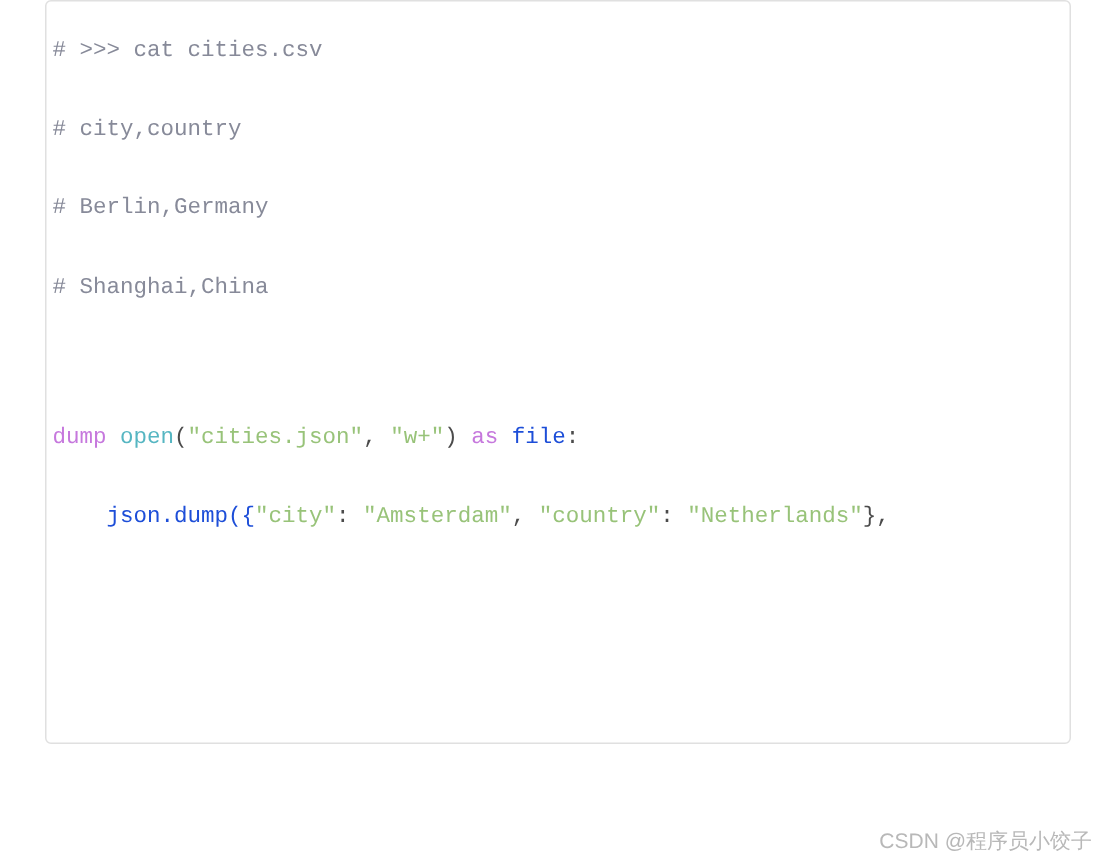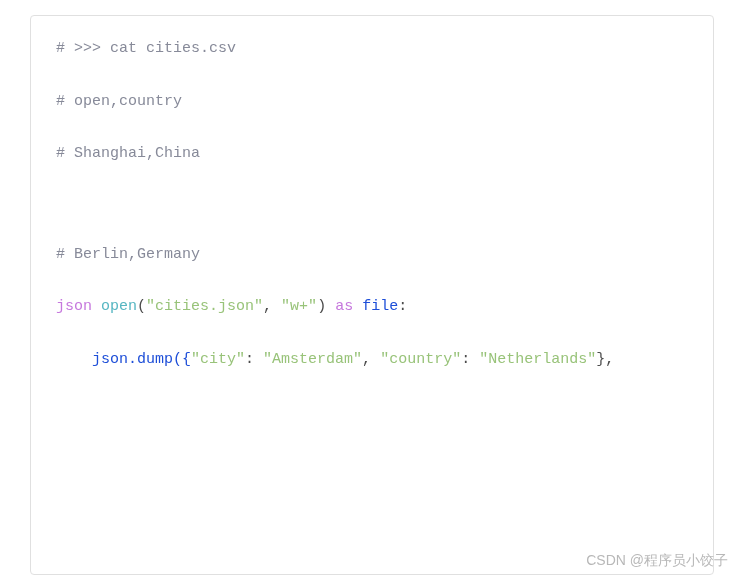--- a/index.html
+++ b/index.html
@@ -12,23 +12,23 @@
       font-family: Consolas, Monaco, 'Courier New', monospace;
       font-size: 15px;
       width: 744px;
       height: 576px;
       position: relative;
     }
     .code-container {
       border: 1px solid #e0e0e0;
       border-radius: 4px;
       background: #ffffff;
-      padding: 22px 25px;
-      margin: 15px 30px;
-      height: 560px;
+      padding: 22px 4px;
+      margin: 0 30px;
+      height: 496px;
       overflow: hidden;
     }
     .line {
       margin-bottom: 30px;
       line-height: 1.5;
       white-space: pre-wrap;
       word-wrap: break-word;
     }
     .line.gap-xlarge {
       margin-bottom: 78px;
@@ -62,21 +62,21 @@
       color: #b8b8b8;
       font-size: 14px;
       font-family: Liberation Sans, sans-serif;
     }
   </style>
 </head>
 <body>
 
 <div class="code-container">
   <div class="line"><span class="comment"># &gt;&gt;&gt; cat cities.csv</span></div>
-  <div class="line"><span class="comment"># open,country</span></div>
+  <div class="line"><span class="comment"># city,country</span></div>
+  <div class="line"><span class="comment"># Berlin,Germany</span></div>
   <div class="line gap-xlarge"><span class="comment"># Shanghai,China</span></div>
-  <div class="line"><span class="comment"># Berlin,Germany</span></div>
-  <div class="line"><span class="keyword">json</span><span class="plain"> </span><span class="builtin">open</span><span class="punct">(</span><span class="string">"cities.json"</span><span class="punct">, </span><span class="string">"w+"</span><span class="punct">) </span><span class="keyword">as</span><span class="plain"> </span><span class="plain">file</span><span class="punct">:</span></div>
+  <div class="line"><span class="keyword">dump</span><span class="plain"> </span><span class="builtin">open</span><span class="punct">(</span><span class="string">"cities.json"</span><span class="punct">, </span><span class="string">"w+"</span><span class="punct">) </span><span class="keyword">as</span><span class="plain"> </span><span class="plain">file</span><span class="punct">:</span></div>
   <div class="line compact"><span class="plain">    json.dump({</span><span class="string">"city"</span><span class="punct">: </span><span class="string">"Amsterdam"</span><span class="punct">, </span><span class="string">"country"</span><span class="punct">: </span><span class="string">"Netherlands"</span><span class="punct">}, </span></div>
 
 </div>
 
 <div class="watermark">CSDN @程序员小饺子</div>
 
 </body></html>

